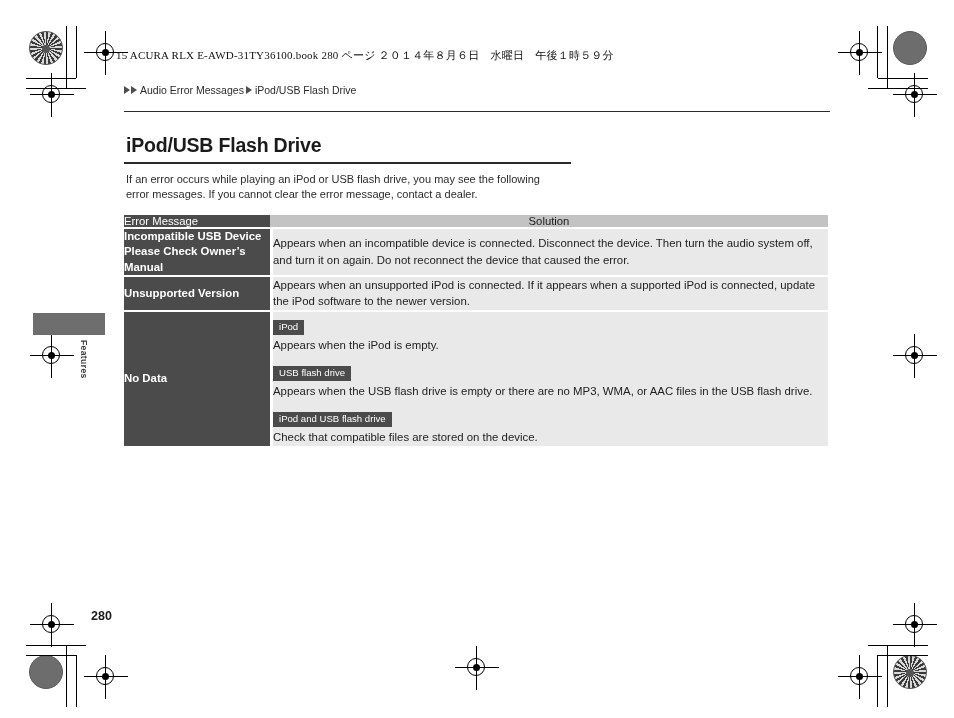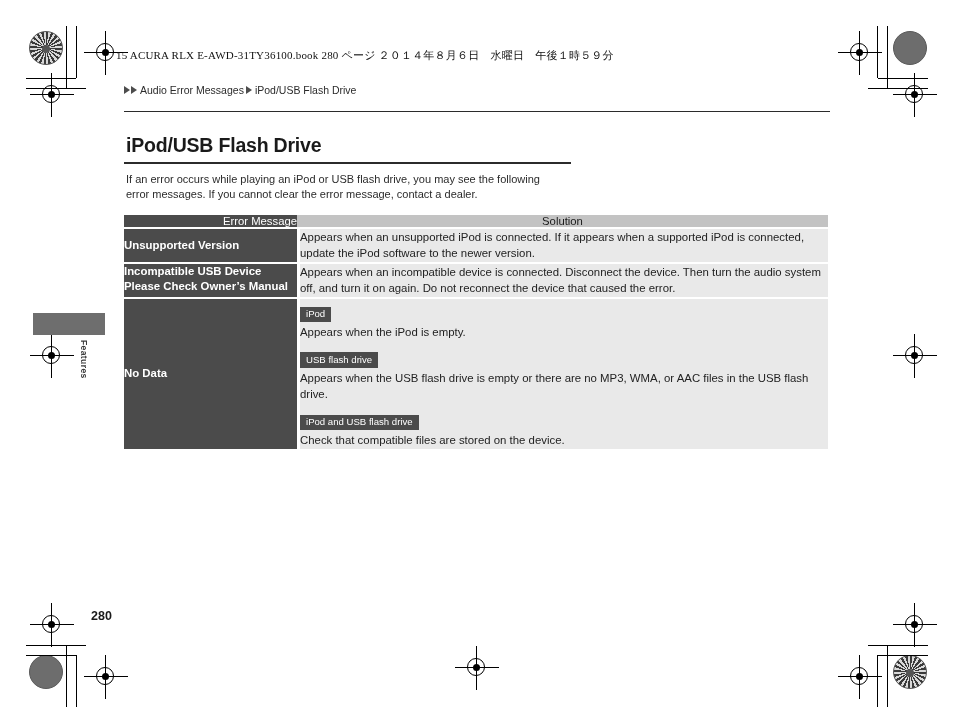--- a/index.html
+++ b/index.html
@@ -136,26 +136,26 @@
     width: 704px;
     border-collapse: separate;
     border-spacing: 0;
     table-layout: fixed;
   }
   .tbl td, .tbl th {
     vertical-align: top;
     padding: 0;
   }
   .hdr-left {
-    width: 173px;
+    width: 146px;
     background: #4b4b4b;
     color: #ffffff;
     font-size: 11.3px;
     font-weight: normal;
-    text-align: right;
+    text-align: left;
     padding: 5px 0 6px;
     border-bottom: 2px solid #ffffff;
   }
   .hdr-right {
     background: #c3c3c3;
     color: #1c1c1c;
     font-size: 11.3px;
     font-weight: normal;
     text-align: center;
     padding: 5px 0 6px;
@@ -323,26 +323,26 @@
 
   <table class="tbl">
     <thead>
       <tr>
         <th class="hdr-left">Error Message</th>
         <th class="hdr-right">Solution</th>
       </tr>
     </thead>
     <tbody>
       <tr>
+        <td class="c-label">Incompatible USB Device Please Check Owner’s Manual</td>
+        <td class="c-sol mid">Appears when an incompatible device is connected. Disconnect the device. Then turn the audio system off, and turn it on again. Do not reconnect the device that caused the error.</td>
+      </tr>
+      <tr>
         <td class="c-label mid">Unsupported Version</td>
         <td class="c-sol">Appears when an unsupported iPod is connected. If it appears when a supported iPod is connected, update the iPod software to the newer version.</td>
-      </tr>
-      <tr>
-        <td class="c-label">Incompatible USB Device Please Check Owner’s Manual</td>
-        <td class="c-sol mid">Appears when an incompatible device is connected. Disconnect the device. Then turn the audio system off, and turn it on again. Do not reconnect the device that caused the error.</td>
       </tr>
       <tr>
         <td class="c-label mid">No Data</td>
         <td class="c-sol">
           <div class="blk">
             <span class="badge">iPod</span>
             <p>Appears when the iPod is empty.</p>
           </div>
           <div class="blk">
             <span class="badge">USB flash drive</span>

